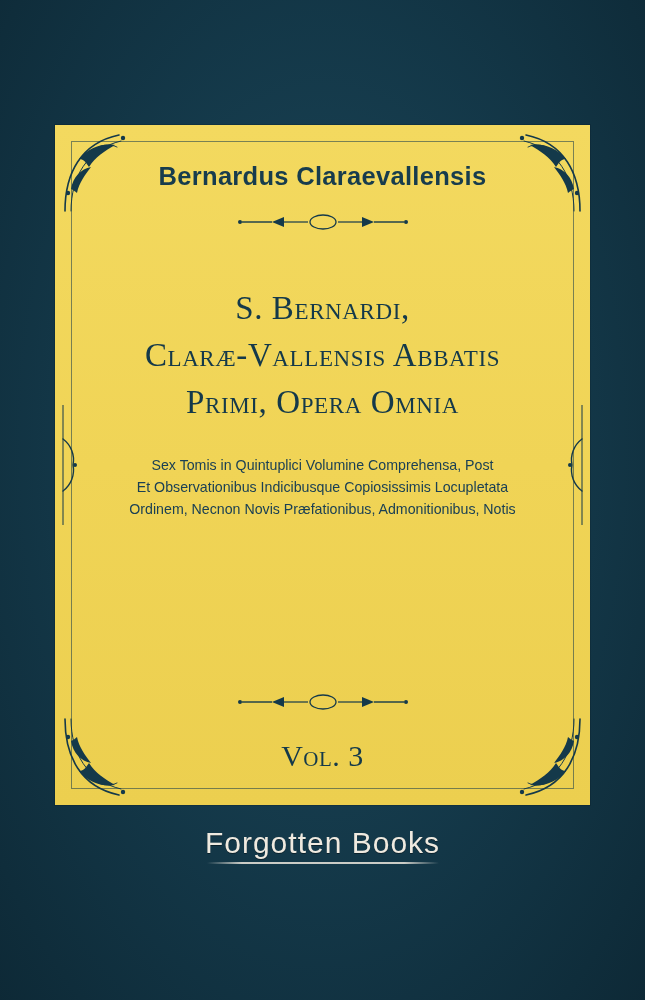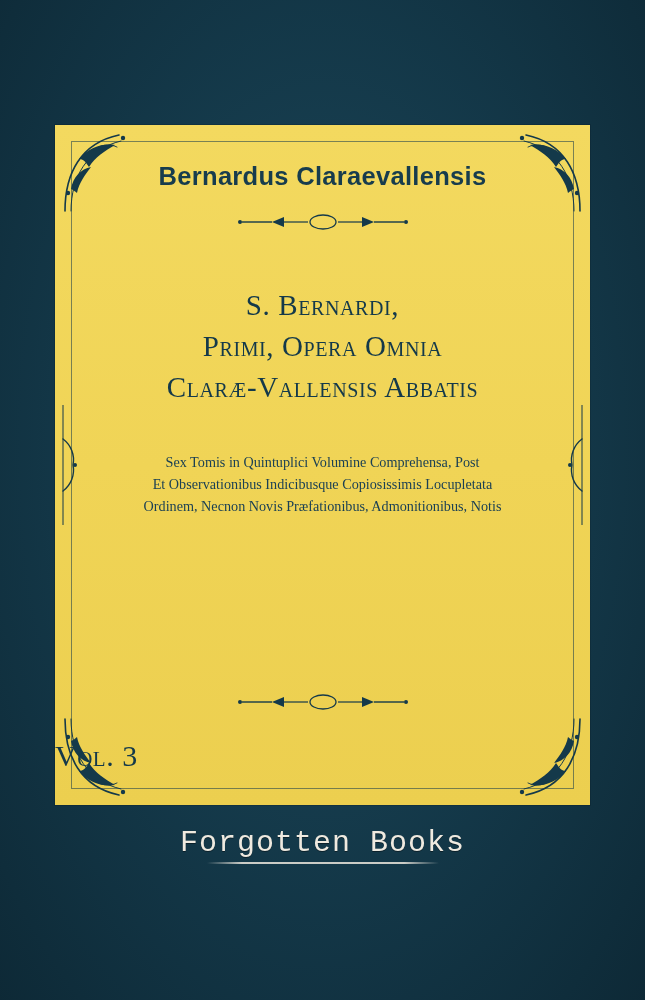--- a/index.html
+++ b/index.html
@@ -99,64 +99,64 @@
   .divider {
     margin: 18px auto 0 auto;
     width: 170px;
     height: 22px;
   }
   .divider svg { display:block; }
 
   .title {
     margin-top: 52px;
     font-family: "Liberation Serif", serif;
-    font-size: 29px;
+    font-size: 33px;
     line-height: 1.42;
     color: #14394a;
     font-variant: small-caps;
     letter-spacing: 0.6px;
   }
   .title .line { display: block; }
 
   .subtitle {
-    margin: 44px auto 0 auto;
+    margin: 30px auto 0 auto;
     width: 420px;
-    font-family: Liberation Serif, serif;
+    font-family: Liberation Sans, sans-serif;
     font-size: 14.2px;
     line-height: 1.52;
     color: #1b4054;
   }
 
   .volume {
     margin-top: 26px;
     font-family: "Liberation Serif", serif;
     font-size: 30px;
     font-variant: small-caps;
     letter-spacing: 0.5px;
     color: #14394a;
   }
 
   .mid-block {
     position: absolute;
     left: 0; right: 0;
     top: 548px;
-    text-align: left;
+    text-align: center;
   }
 
   
   .publisher {
     position: absolute;
     left: 0;
     right: 0;
     top: 826px;
     text-align: center;
     color: #e9e5dd;
   }
   .publisher .pub-name {
-    font-family: Liberation Mono, monospace;
+    font-family: Liberation Sans, sans-serif;
     font-size: 30px;
     letter-spacing: 1px;
     color: #efeae0;
     text-shadow: 0 1px 0 rgba(0,0,0,0.4);
   }
 
   .pub-underline {
     width: 232px;
     height: 2px;
     margin: 2px auto 0 auto;
@@ -245,22 +245,22 @@
           <path d="M46 11 L70 11" stroke-width="1.2" fill="none"></path>
           <path d="M100 11 L124 11" stroke-width="1.2" fill="none"></path>
           <path d="M85 4 C92 4, 98 7, 98 11 C98 15, 92 18, 85 18 C78 18, 72 15, 72 11 C72 7, 78 4, 85 4 Z" fill="none" stroke-width="1.3"></path>
           <circle cx="2" cy="11" r="2" stroke="none"></circle>
           <circle cx="168" cy="11" r="2" stroke="none"></circle>
         </svg>
       </div>
 
       <div class="title">
         <span class="line">S. Bernardi,</span>
+        <span class="line">Claræ-Vallensis Abbatis</span>
         <span class="line">Primi, Opera Omnia</span>
-        <span class="line">Claræ-Vallensis Abbatis</span>
       </div>
 
       <div class="subtitle">
         <div>Sex Tomis in Quintuplici Volumine Comprehensa, Post</div>
         <div>Et Observationibus Indicibusque Copiosissimis Locupletata</div>
         <div>Ordinem, Necnon Novis Præfationibus, Admonitionibus, Notis</div>
       </div>
 
     </div>
 

